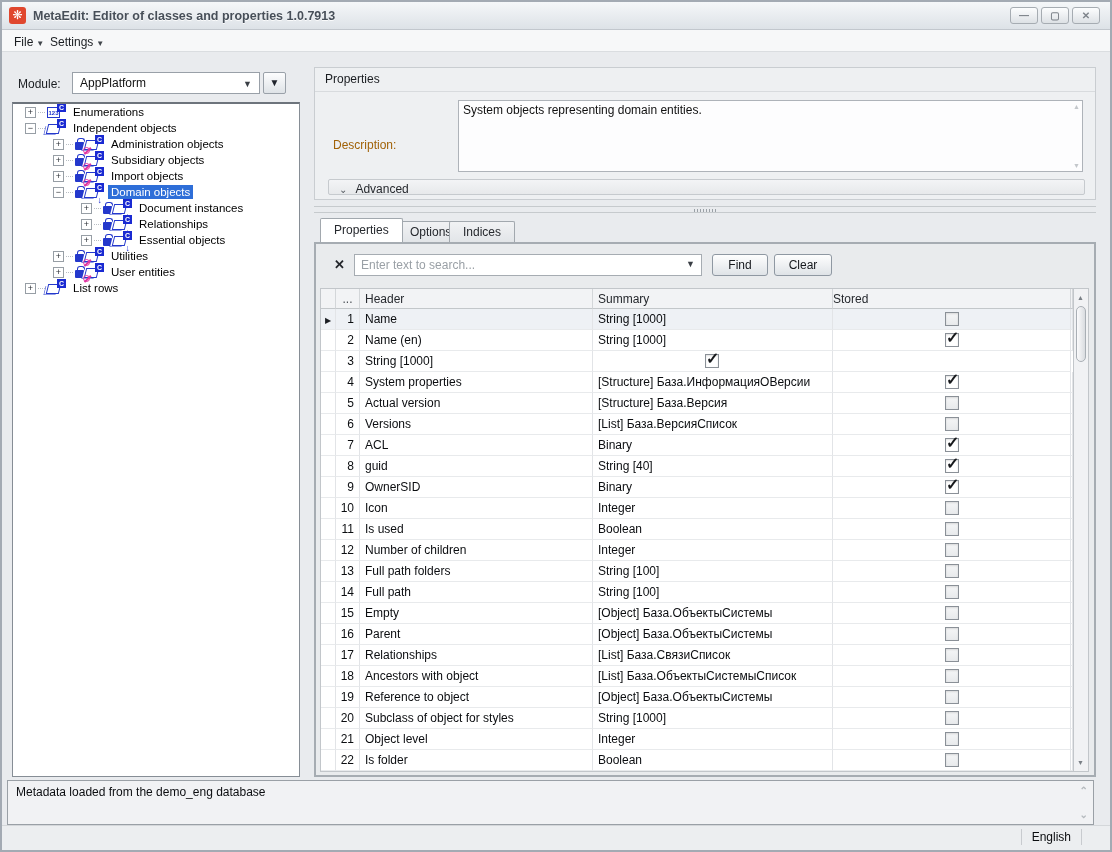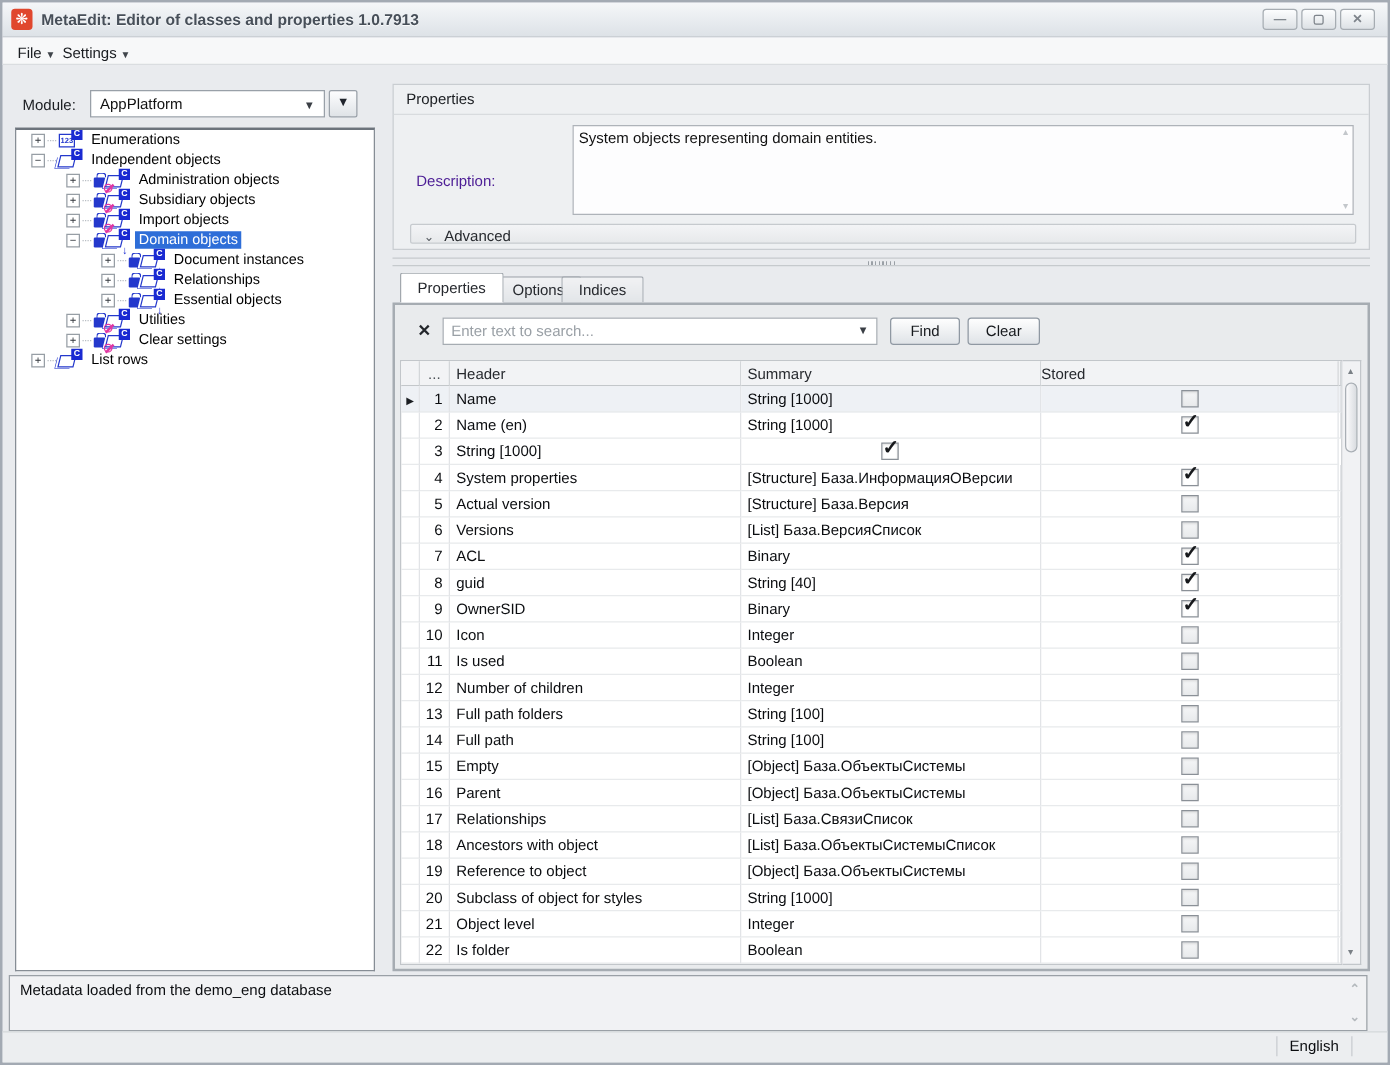--- a/index.html
+++ b/index.html
@@ -49,21 +49,21 @@
   .cicon .mod-forbidden { position:absolute; left:-2px; bottom:-3px; width:7px; height:7px; border:1.5px solid #e036a2; border-radius:50%; }
   .cicon .mod-forbidden::before { content:""; position:absolute; left:-1px; top:2.2px; width:9px; height:1.5px; background:#e036a2; transform:rotate(-45deg); }
   .cicon .mod-arrow { position:absolute; right:2px; bottom:-6px; color:#1a2ad2; font-size:9px; font-weight:bold; line-height:9px; }
   .tlabel { padding:1px 3px; }
   .tree-row.selected .tlabel { background:#2e6ed8; color:#fff; }
 
   
   .groupbox { position:absolute; left:312px; top:65px; width:782px; height:133px; background:#eef0f2; border:1px solid #c9cdd1; }
   .group-title { position:absolute; left:10px; top:4px; font-size:12px; color:#1a1d21; }
   .group-sep { position:absolute; left:0; right:0; top:23px; border-top:1px solid #d8dbde; }
-  .desc-label { position:absolute; left:18px; top:70px; font-size:12px; color:#4c1d95; }
+  .desc-label { position:absolute; left:18px; top:70px; font-size:12px; color:#a16207; }
   .desc-wrap { position:absolute; left:143px; top:32px; width:625px; height:72px; }
   .desc-wrap textarea { width:100%; height:100%; resize:none; border:1px solid #aeb3b9; background:#fdfdfe;
     font-family:"Liberation Sans", sans-serif; font-size:12px; color:#111; padding:2px 14px 2px 4px; outline:none; }
   .desc-arrow { position:absolute; right:3px; font-size:7px; color:#c3c7cb; }
   .desc-arrow.up { top:3px; } .desc-arrow.down { bottom:3px; }
   .advanced-bar { position:absolute; left:13px; top:111px; width:757px; height:16px; border:1px solid #c6cace; border-radius:2px;
     background:linear-gradient(#f3f4f6,#e7e9eb); font-size:12px; color:#26292e; line-height:18px; }
   .advanced-bar .chev { margin:0 8px 0 10px; font-size:10px; color:#565b61; }
 
   
@@ -272,21 +272,21 @@
 
   <div class="tree-row" style="padding-left: 40px;">
     <span class="expander">+</span>
     <span class="stub"></span>
     <span class="lock-icon"></span>
     <span class="cicon">
       <span class="sheet"></span>
       <span class="badge">C</span>
     <span class="mod-forbidden"></span>
         </span>
-    <span class="tlabel">Clear settings</span>
+    <span class="tlabel">User entities</span>
   </div>
 
   <div class="tree-row" style="padding-left: 12px;">
     <span class="expander">+</span>
     <span class="stub"></span>
 
     <span class="cicon">
       <span class="sheet"></span>
       <span class="badge">C</span>
     </span>

